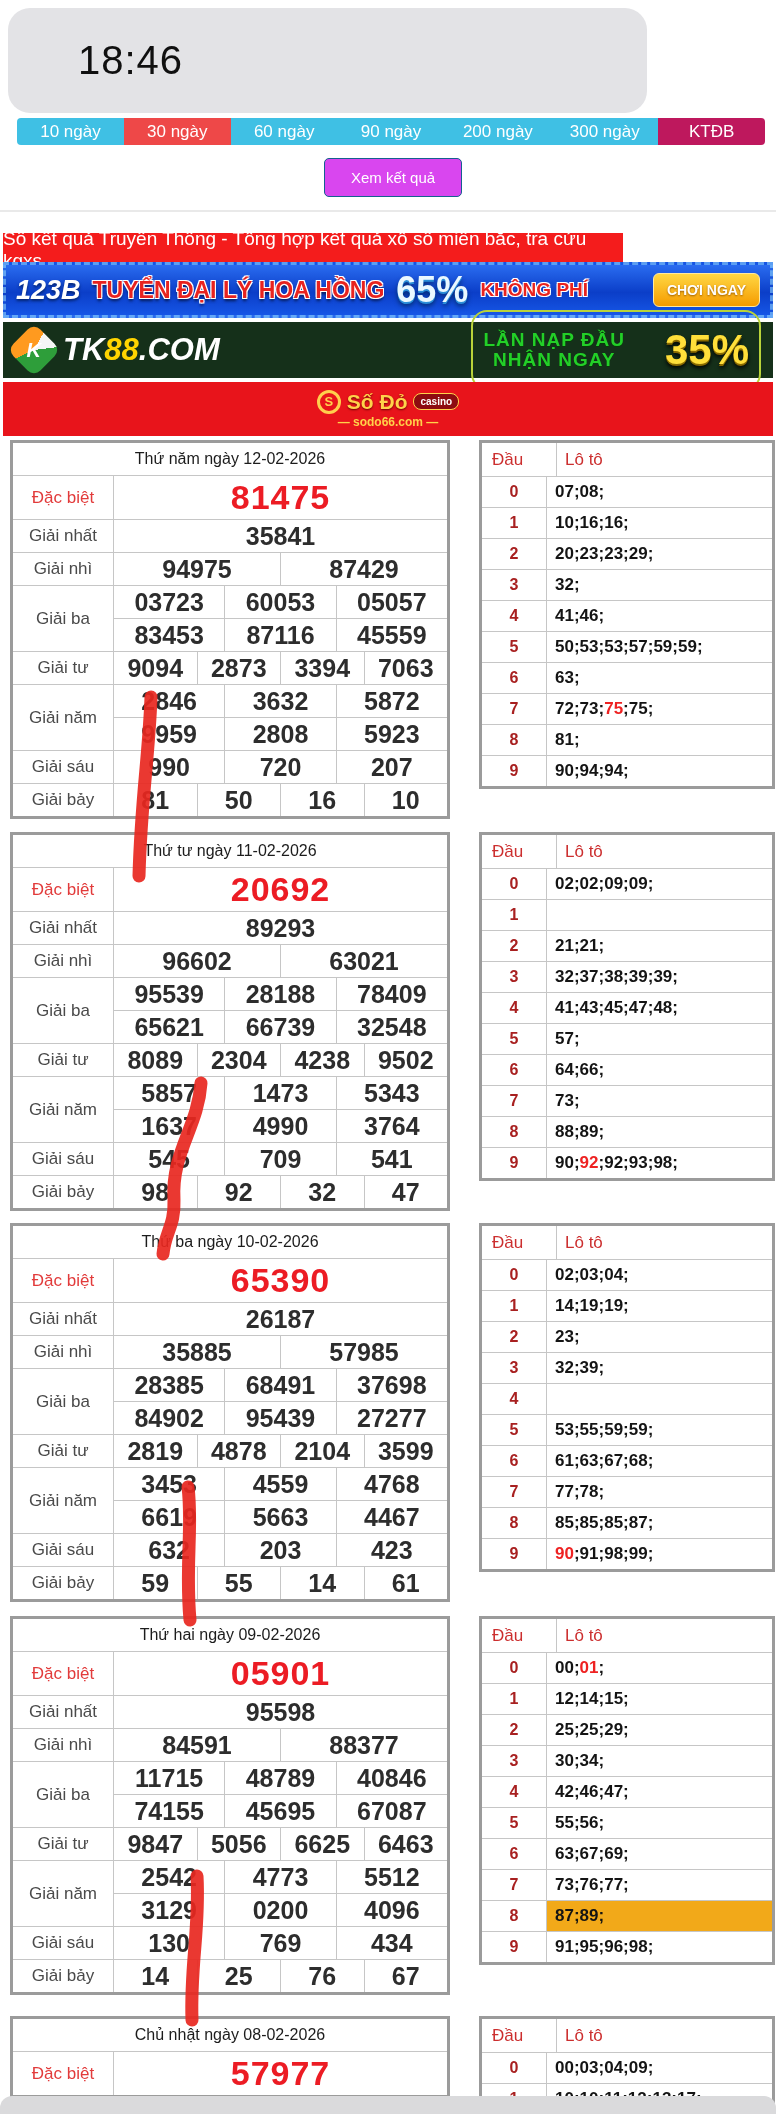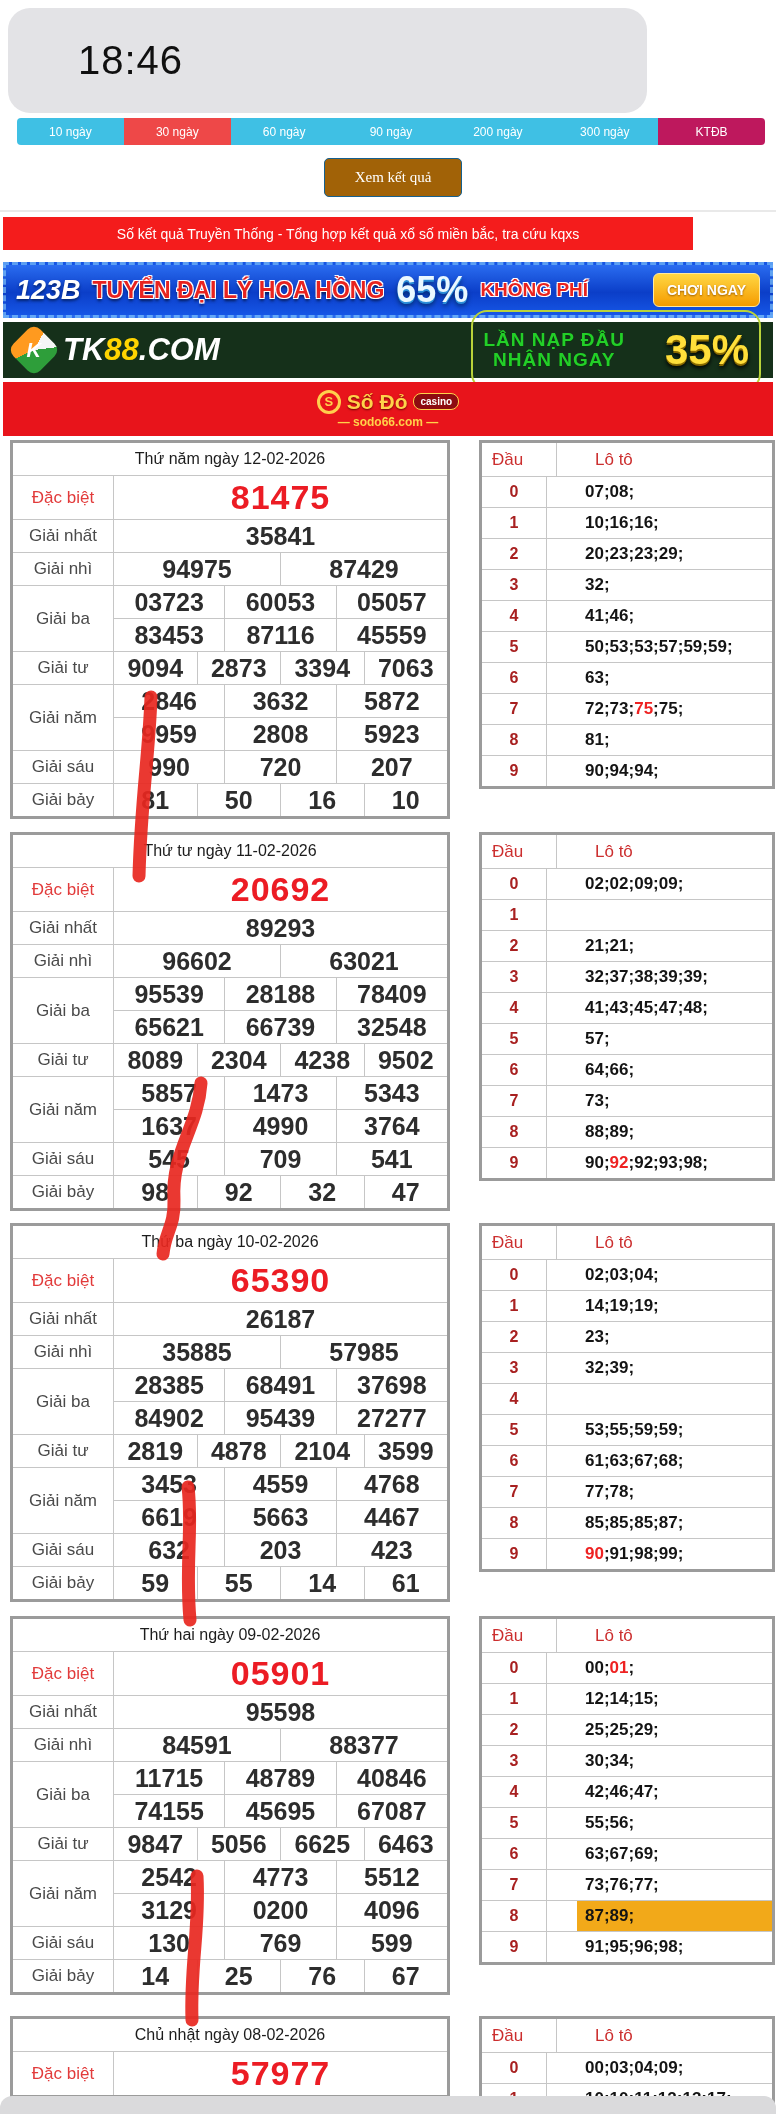--- a/index.html
+++ b/index.html
@@ -9,32 +9,32 @@
   }
   
   .top-panel{position:absolute;top:8px;left:8px;width:639px;height:105px;
     background:#e3e3e6;border-radius:22px;}
   .clock{position:absolute;left:70px;top:30px;font-size:40px;color:#101010;
     font-weight:400;letter-spacing:1px;}
   
   .tabs{position:absolute;top:118px;left:17px;width:748px;height:27px;display:flex;
     border-radius:4px;overflow:hidden;}
   .tab{flex:1;display:flex;align-items:center;justify-content:center;
-    background:#3fc0e4;color:#fff;font-size:12px;cursor:pointer;}
+    background:#3fc0e4;color:#fff;font-size:17px;cursor:pointer;}
   .tab.active{background:#ee4848;}
   .tab.dark{background:#be185d;}
   
   .view-btn{position:absolute;top:158px;left:324px;width:136px;height:37px;
-    background:#a16207;color:#fff;font-size:15px;border:1px solid #15608f;border-radius:5px;
-    display:flex;align-items:center;justify-content:center;cursor:pointer;font-family:Liberation Serif, serif;}
+    background:#d946ef;color:#fff;font-size:15px;border:1px solid #15608f;border-radius:5px;
+    display:flex;align-items:center;justify-content:center;cursor:pointer;}
   .divider{position:absolute;top:210px;left:0;width:776px;height:2px;background:#e9e9e9;}
   
-  .title-banner{position:absolute;top:217px;left:3px;width:690px;height:33px;
+  .title-banner{position:absolute;top:233px;left:3px;width:620px;height:33px;
     background:#f41c1c;color:#fff;display:flex;align-items:center;justify-content:center;
-    font-size:14px;}
+    font-size:19px;}
   
   .ad{position:absolute;left:3px;width:770px;box-sizing:border-box;display:flex;
     align-items:center;cursor:pointer;}
   .ad1{top:262px;height:56px;background:linear-gradient(180deg,#2a6cf0 0%,#0b3ec8 55%,#1656e6 100%);
     border:3px dashed rgba(150,220,255,.55);padding:0 10px;gap:12px;}
   .ad1-logo{font-size:27px;font-weight:700;font-style:italic;color:#fff;
     text-shadow:0 2px 3px #04246e;white-space:nowrap;}
   .ad1-headline{font-size:23px;font-weight:800;color:#e8231f;white-space:nowrap;
     text-shadow:-1px -1px 0 #fff,1px -1px 0 #fff,-1px 1px 0 #fff,1px 1px 0 #fff,0 3px 3px #051a52;}
   .ad1-percent{font-size:36px;font-weight:800;color:#eaf8ff;
@@ -80,21 +80,21 @@
   .pt-subrow{display:flex;height:32px;}
   .pt-row.db .pt-subrow{height:43px;}
   .pt-subrow + .pt-subrow{border-top:1px solid #c6c6c6;}
   .pt-cell{flex:1;display:flex;align-items:center;justify-content:center;
     font-size:25px;font-weight:700;color:#2d2d2d;}
   .pt-cell + .pt-cell{border-left:1px solid #c6c6c6;}
   .pt-row.db .pt-cell{font-size:34px;color:#ec1c24;letter-spacing:1px;}
   
   .loto-table{position:absolute;left:479px;width:296px;background:#fff;
     border:3px solid #9b9b9b;box-sizing:border-box;}
-  .loto-row{display:flex;height:30px;border-top:1px solid #c6c6c6;gap:30px;}
+  .loto-row{display:flex;height:30px;border-top:1px solid #c6c6c6;}
   .loto-row.head{height:33px;border-top:none;}
   .loto-dau{width:64px;border-right:1px solid #c6c6c6;display:flex;align-items:center;
     justify-content:center;font-weight:700;color:#a82020;font-size:16px;}
   .loto-val{flex:1;display:flex;align-items:center;padding-left:8px;
     font-size:17px;font-weight:700;color:#141414;white-space:nowrap;overflow:hidden;}
   .loto-row.head .loto-dau,.loto-row.head .loto-val{color:#cc2f2f;font-weight:400;font-size:17px;}
   .loto-row.head .loto-dau{justify-content:flex-start;padding-left:10px;}
   .loto-val .red{color:#ee2222;}
   .loto-row.hl .loto-val{background:#f2a919;}
   
@@ -633,21 +633,21 @@
             <div class="pt-cell">4096</div>
           </div>
         </div>
       </div>
       <div class="pt-row">
         <div class="pt-label">Giải sáu</div>
         <div class="pt-values">
           <div class="pt-subrow">
             <div class="pt-cell">130</div>
             <div class="pt-cell">769</div>
-            <div class="pt-cell">599</div>
+            <div class="pt-cell">434</div>
           </div>
         </div>
       </div>
       <div class="pt-row">
         <div class="pt-label">Giải bảy</div>
         <div class="pt-values">
           <div class="pt-subrow">
             <div class="pt-cell">14</div>
             <div class="pt-cell">25</div>
             <div class="pt-cell">76</div>

